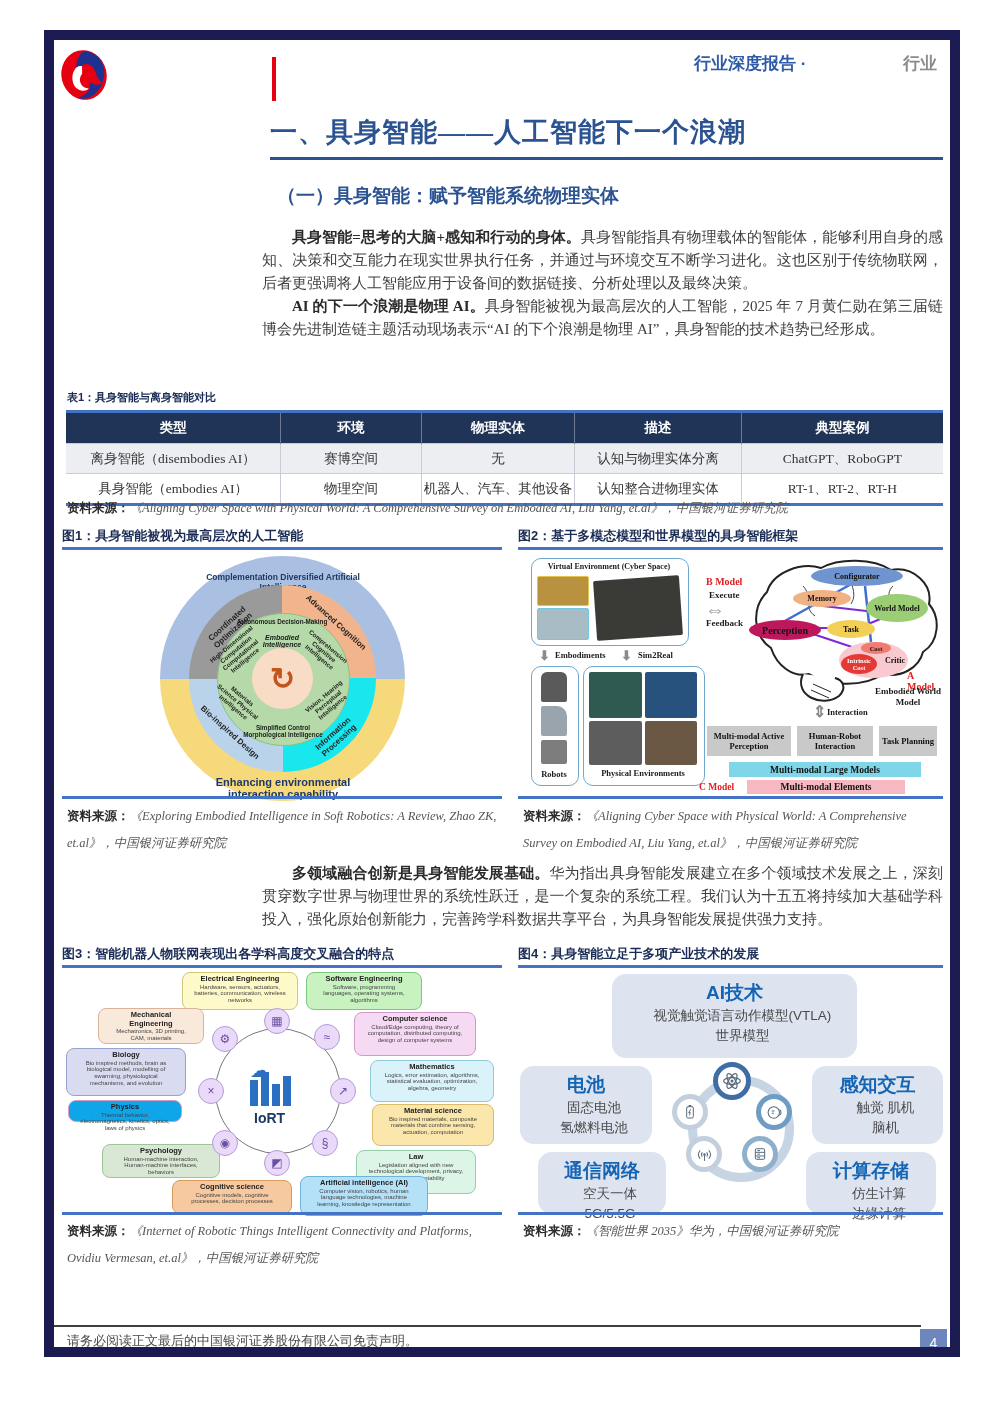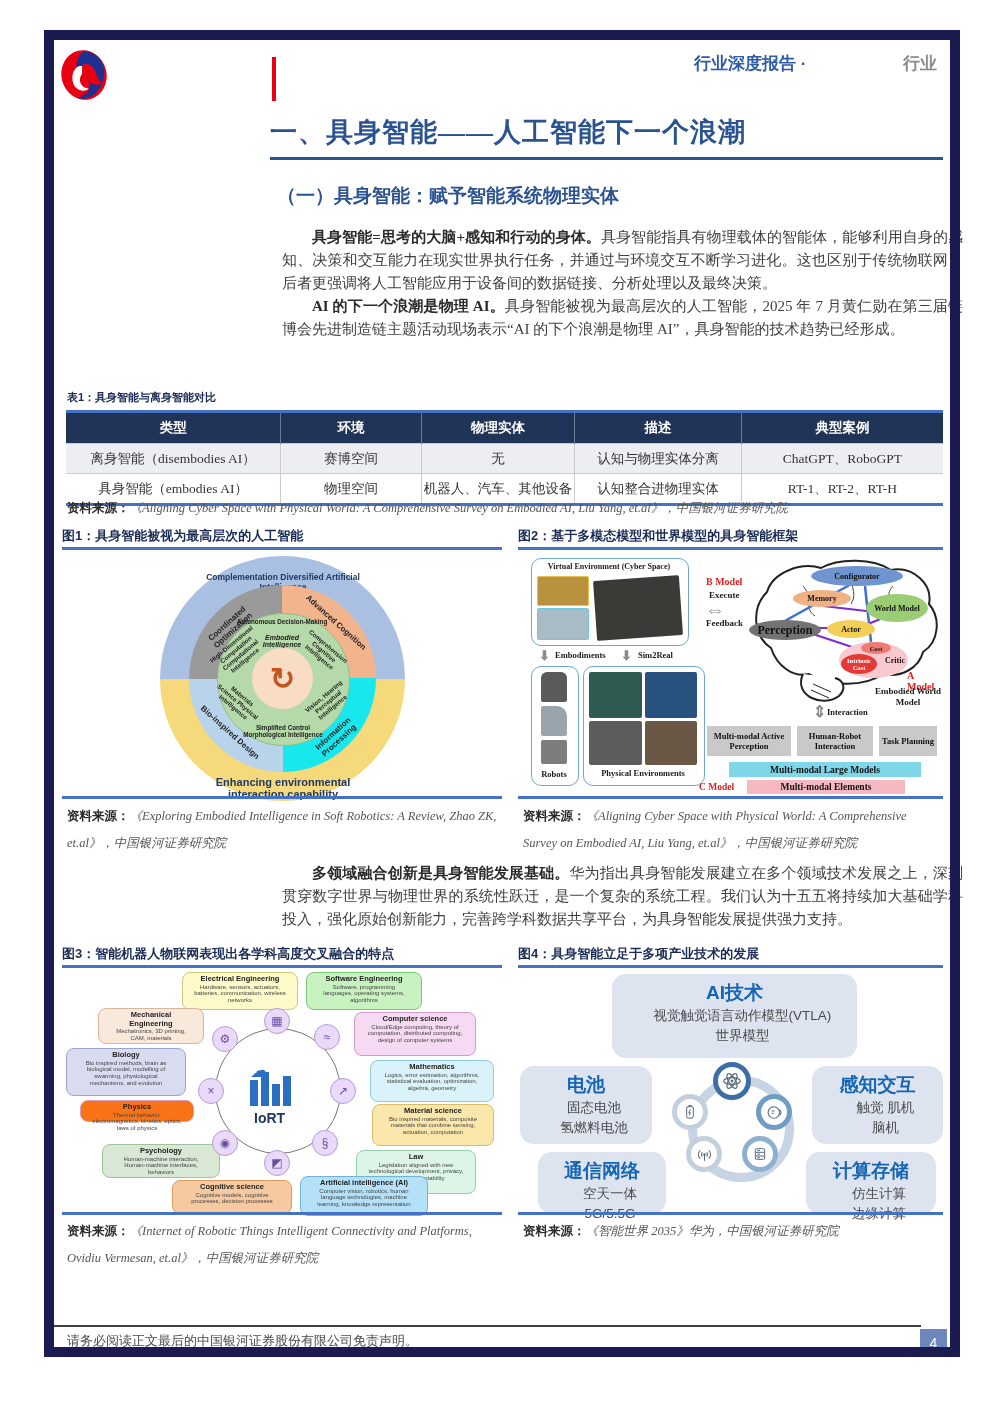--- a/index.html
+++ b/index.html
@@ -13,21 +13,21 @@
   .hdr-redbar{left:272px;top:57px;width:4px;height:44px;background:#e60012;}
   .hdr-type{left:694px;top:52px;font-size:17px;font-weight:bold;color:#2e5aa8;}
   .hdr-ind{left:903px;top:52px;font-size:17px;color:#8a8a8a;font-weight:bold;}
   
   .h1{left:270px;top:114px;font-size:27px;font-weight:bold;color:#2b5291;
       font-family:"Liberation Serif",serif;letter-spacing:1px;}
   .h1-rule{left:270px;top:157px;width:673px;height:3px;background:#2b5291;}
   .h2{left:277px;top:183px;font-size:19px;font-weight:bold;color:#2b5291;
       font-family:"Liberation Serif",serif;}
   
-  .bodytxt{left:262px;top:226px;width:681px;margin-left:20px;}
+  .bodytxt{left:262px;top:226px;width:681px;}
   .bodytxt p{margin:0;font-size:15px;line-height:23px;text-align:justify;
       color:#3f3f3f;text-indent:2em;font-family:"Liberation Serif",serif;}
   .bodytxt b{color:#2b2b2b;}
   .body2{left:262px;top:862px;width:681px;}
   
   .tbl-label{left:67px;top:390px;font-size:11px;font-weight:bold;color:#1a2c55;}
   table.t1{left:66px;top:410px;width:877px;position:absolute;border-collapse:collapse;
       border-top:3px solid #4472c4;border-bottom:3px solid #4472c4;
       font-family:"Liberation Serif",serif;}
   table.t1 th{background:#1f3456;color:#ffffff;font-size:13.5px;font-weight:bold;
@@ -213,22 +213,22 @@
     <g stroke="#7c2bd4" stroke-width="2" fill="none">
       <path d="M62 72 L92 72"></path>
         <path d="M64 76 L118 94"></path>
         <path d="M80 50 L132 56"></path>
         <path d="M120 70 L140 62"></path>
     </g>
   </svg>
   <div class="node" style="left:290px;top:12px;width:92px;height:20px;background:#6f94cf;font-size:8px">Configurator</div>
   <div class="node" style="left:272px;top:36px;width:58px;height:17px;background:#f0b183;font-size:8px">Memory</div>
   <div class="node" style="left:345px;top:40px;width:62px;height:28px;background:#9bcd74;font-size:8px">World Model</div>
-  <div class="node" style="left:228px;top:66px;width:72px;height:20px;background:#737373;font-size:12px">Perception</div>
-  <div class="node" style="left:306px;top:66px;width:48px;height:18px;background:#f2d057;font-size:8px">Actor</div>
+  <div class="node" style="left:228px;top:66px;width:72px;height:20px;background:#be185d;font-size:10px">Perception</div>
+  <div class="node" style="left:306px;top:66px;width:48px;height:18px;background:#f2d057;font-size:8px">Task</div>
   <div class="node" style="left:318px;top:88px;width:66px;height:36px;background:#f8c9cf;font-size:8px;
        justify-content:flex-end;padding-right:3px">Critic</div>
   <div class="node" style="left:340px;top:88px;width:30px;height:12px;background:#ef7b72;font-size:6.5px">Cost</div>
   <div class="node" style="left:320px;top:100px;width:36px;height:20px;background:#e53935;font-size:6.5px;color:#fff">Intrinsic Cost</div>
   <div class="lbl red" style="left:386px;top:116px;font-size:10px">A Model</div>
   <div class="lbl" style="left:352px;top:132px;width:70px;font-size:9px;text-align:center;line-height:11px">Embodied World Model</div>
   <div class="lbl" style="left:292px;top:148px;font-size:16px;color:#8a8a8a">⇕</div>
   <div class="lbl" style="left:306px;top:153px;font-size:8.5px">Interaction</div>
 
   <div class="gbox" style="left:186px;top:172px;width:84px;height:30px;font-size:8.5px;line-height:10px">Multi-modal Active Perception</div>
@@ -283,21 +283,21 @@
     <div class="dd">Cloud/Edge computing, theory of computation, distributed computing, design of computer systems</div>
   </div>
   <div class="dbox" style="left:4px;top:76px;width:120px;height:48px;background:#d9dcf0;border-color:#9aa3cf">
     <div class="tt">Biology</div>
     <div class="dd">Bio inspired methods, brain as biological model, modelling of swarming, physiological mechanisms, and evolution</div>
   </div>
   <div class="dbox" style="left:308px;top:88px;width:124px;height:42px;background:#daf3fa;border-color:#8fc9da">
     <div class="tt">Mathematics</div>
     <div class="dd">Logics, error estimation, algorithms, statistical evaluation, optimization, algebra, geometry</div>
   </div>
-  <div class="dbox" style="left:18px;top:128px;width:114px;height:22px;background:#f97316;border-color:#d79ac0">
+  <div class="dbox" style="left:6px;top:128px;width:114px;height:22px;background:#0ea5e9;border-color:#d79ac0">
     <div class="tt">Physics</div>
     <div class="dd">Thermal behavior, electromagnetics, kinetics, optics, laws of physics</div>
   </div>
   <div class="dbox" style="left:310px;top:132px;width:122px;height:42px;background:#fbe7ab;border-color:#d9bc6a">
     <div class="tt">Material science</div>
     <div class="dd">Bio inspired materials, composite materials that combine sensing, actuation, computation</div>
   </div>
   <div class="dbox" style="left:40px;top:172px;width:118px;height:34px;background:#d9e8d5;border-color:#9ec49a">
     <div class="tt">Psychology</div>
     <div class="dd">Human-machine interaction, Human-machine interfaces, behaviors</div>

